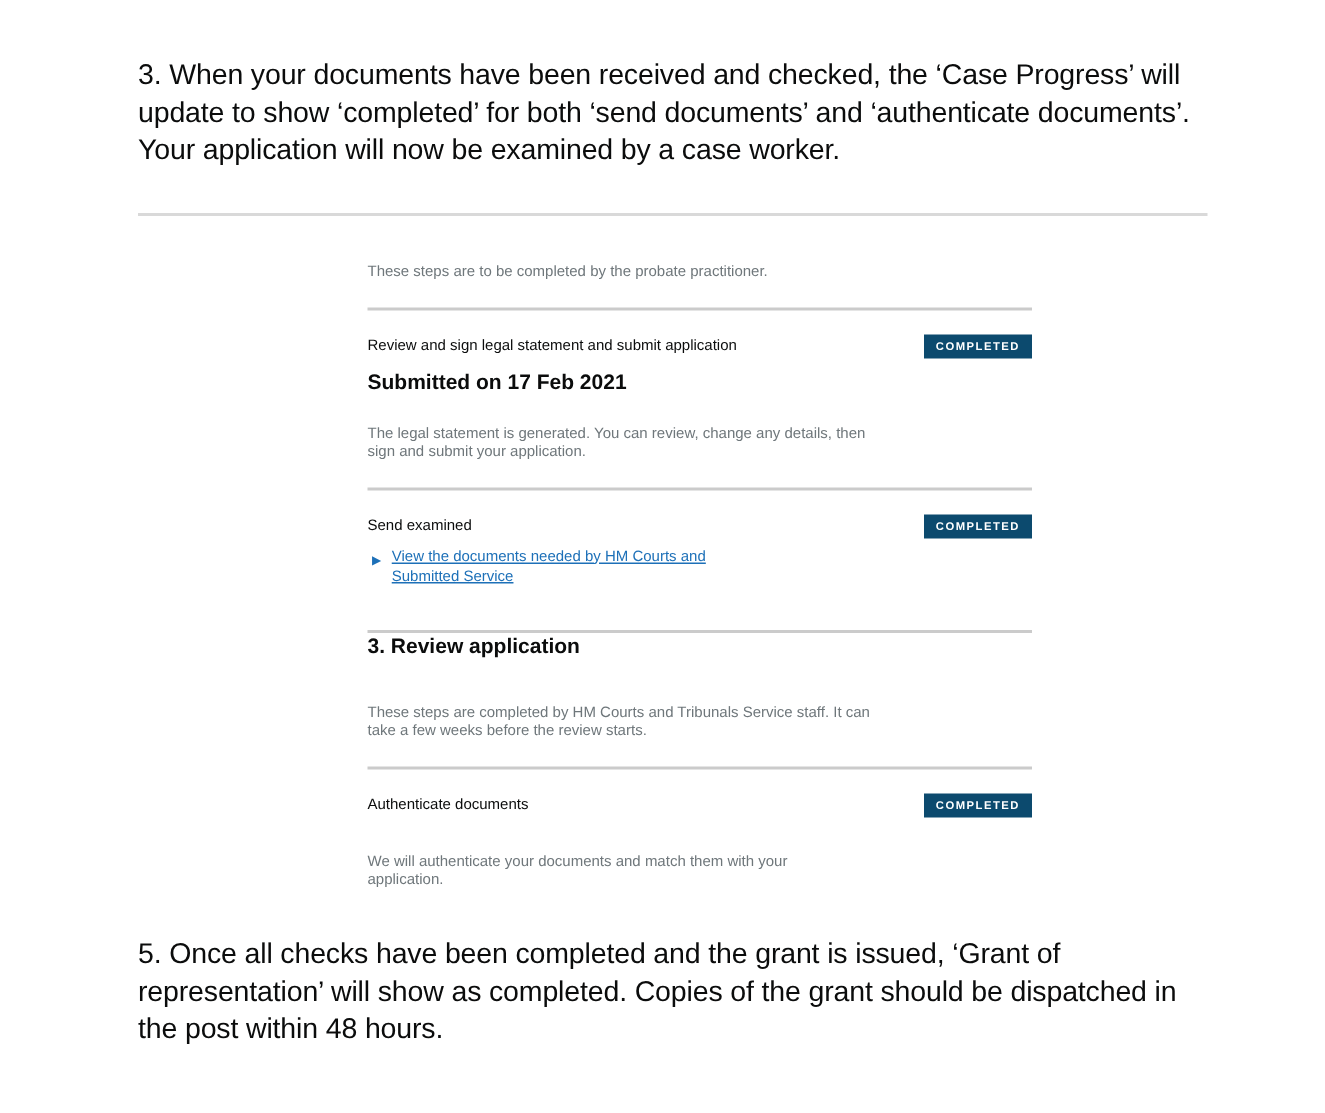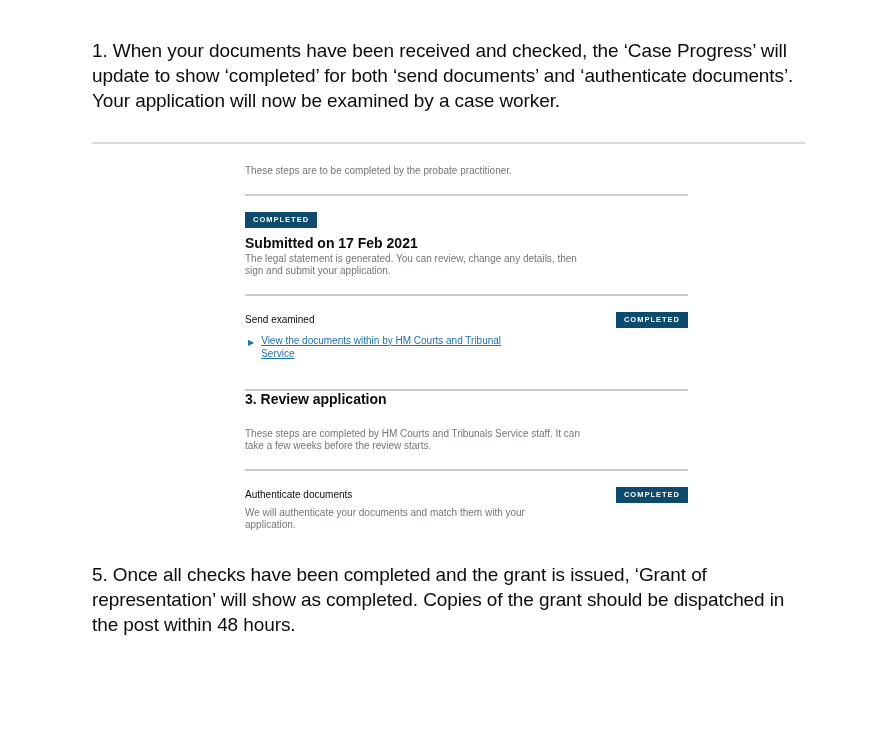--- a/index.html
+++ b/index.html
@@ -35,21 +35,21 @@
   .sec-heading {
     font-size: 14px;
     font-weight: bold;
     color: #0b0c0c;
     line-height: 16px;
   }
   .helper {
     font-size: 10px;
     color: #6f777b;
     line-height: 12.5px;
-    margin-top: 21px;
+    margin-top: 32px;
   }
   .helper-wrap { max-width: 345px; }
   .inner-rule {
     border: 0;
     border-top: 2px solid #cbcbcb;
     margin-top: 16px;
   }
   .task-row {
     margin-top: 16px;
     display: flex;
@@ -75,21 +75,21 @@
     white-space: nowrap;
   }
   .date-line {
     margin-top: 9px;
     font-size: 14px;
     font-weight: bold;
     color: #0b0c0c;
     line-height: 12px;
   }
   .desc {
-    margin-top: 4px;
+    margin-top: 24px;
     font-size: 10px;
     color: #6f777b;
     line-height: 12.5px;
   }
   .desc-1 { max-width: 335px; }
   .desc-3 { max-width: 295px; }
   .details-link-row {
     margin-top: 6px;
     display: flex;
     align-items: flex-start;
@@ -112,45 +112,46 @@
   }
   .rule-after-link { margin-top: 29px; }
   .heading-3 { }
   .step-5 { margin-top: 30px; }
 </style>
 </head>
 <body>
 
 <div class="content">
 
-  <p class="guide-step">1. When your documents have been received and checked, the ‘Case Progress’ will update to show ‘completed’ for both ‘send documents’ and ‘authenticate documents’. Your application will now be examined by a case worker.</p>
+  <p class="guide-step">3. When your documents have been received and checked, the ‘Case Progress’ will update to show ‘completed’ for both ‘send documents’ and ‘authenticate documents’. Your application will now be examined by a case worker.</p>
 
   <hr class="outer-divider">
 
   <div class="screenshot">
 
     <p class="helper">These steps are to be completed by the probate practitioner.</p>
 
     <hr class="inner-rule">
 
     <div class="task-row">
+      <span class="task-label">Review and sign legal statement and submit application</span>
       <span class="badge">COMPLETED</span>
     </div>
     <p class="date-line">Submitted on 17 Feb 2021</p>
     <p class="desc desc-1">The legal statement is generated. You can review, change any details, then sign and submit your application.</p>
 
     <hr class="inner-rule">
 
     <div class="task-row">
       <span class="task-label">Send examined</span>
       <span class="badge">COMPLETED</span>
     </div>
     <div class="details-link-row">
       <span class="arrow-icon">▶</span>
-      <a class="doc-link">View the documents within by HM Courts and Tribunal Service</a>
+      <a class="doc-link">View the documents needed by HM Courts and Submitted Service</a>
     </div>
 
     <hr class="inner-rule rule-after-link">
 
     <h2 class="sec-heading heading-3">3. Review application</h2>
     <p class="helper helper-wrap">These steps are completed by HM Courts and Tribunals Service staff. It can take a few weeks before the review starts.</p>
 
     <hr class="inner-rule">
 
     <div class="task-row">

